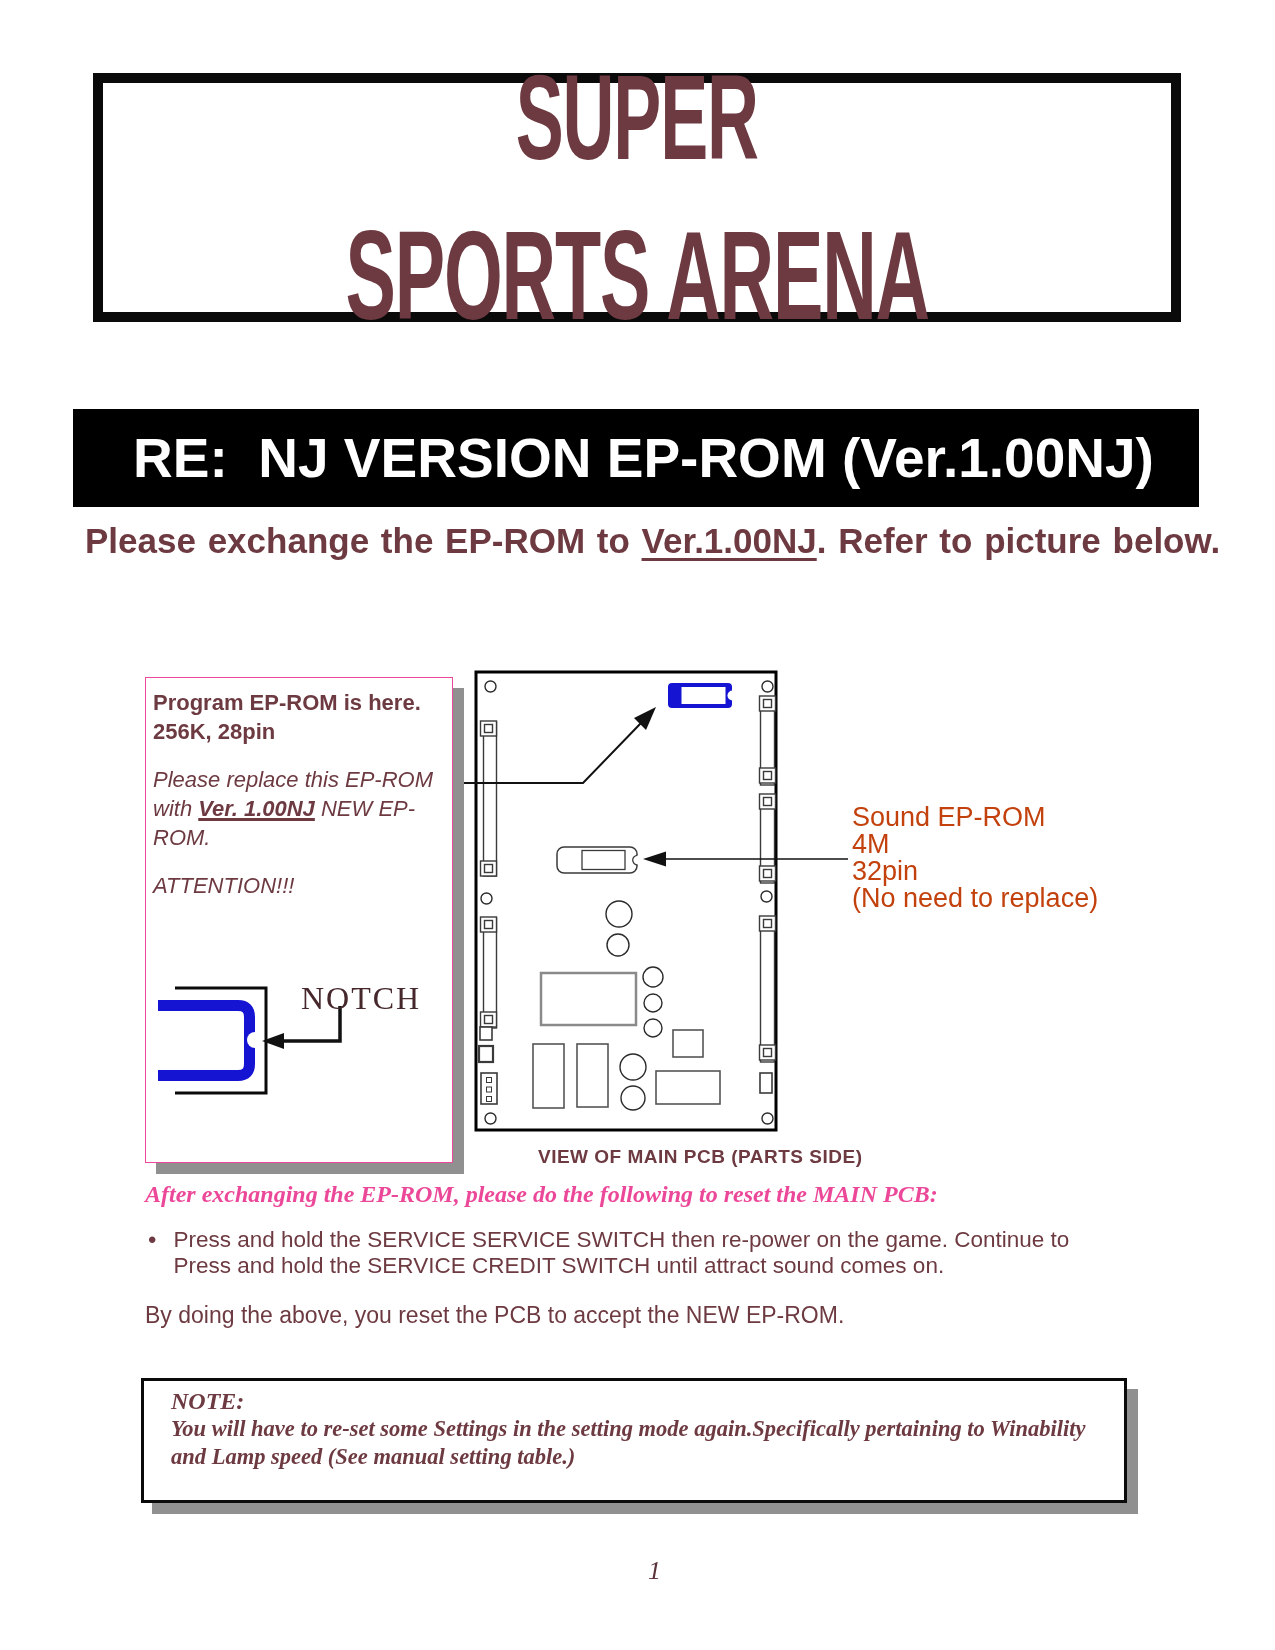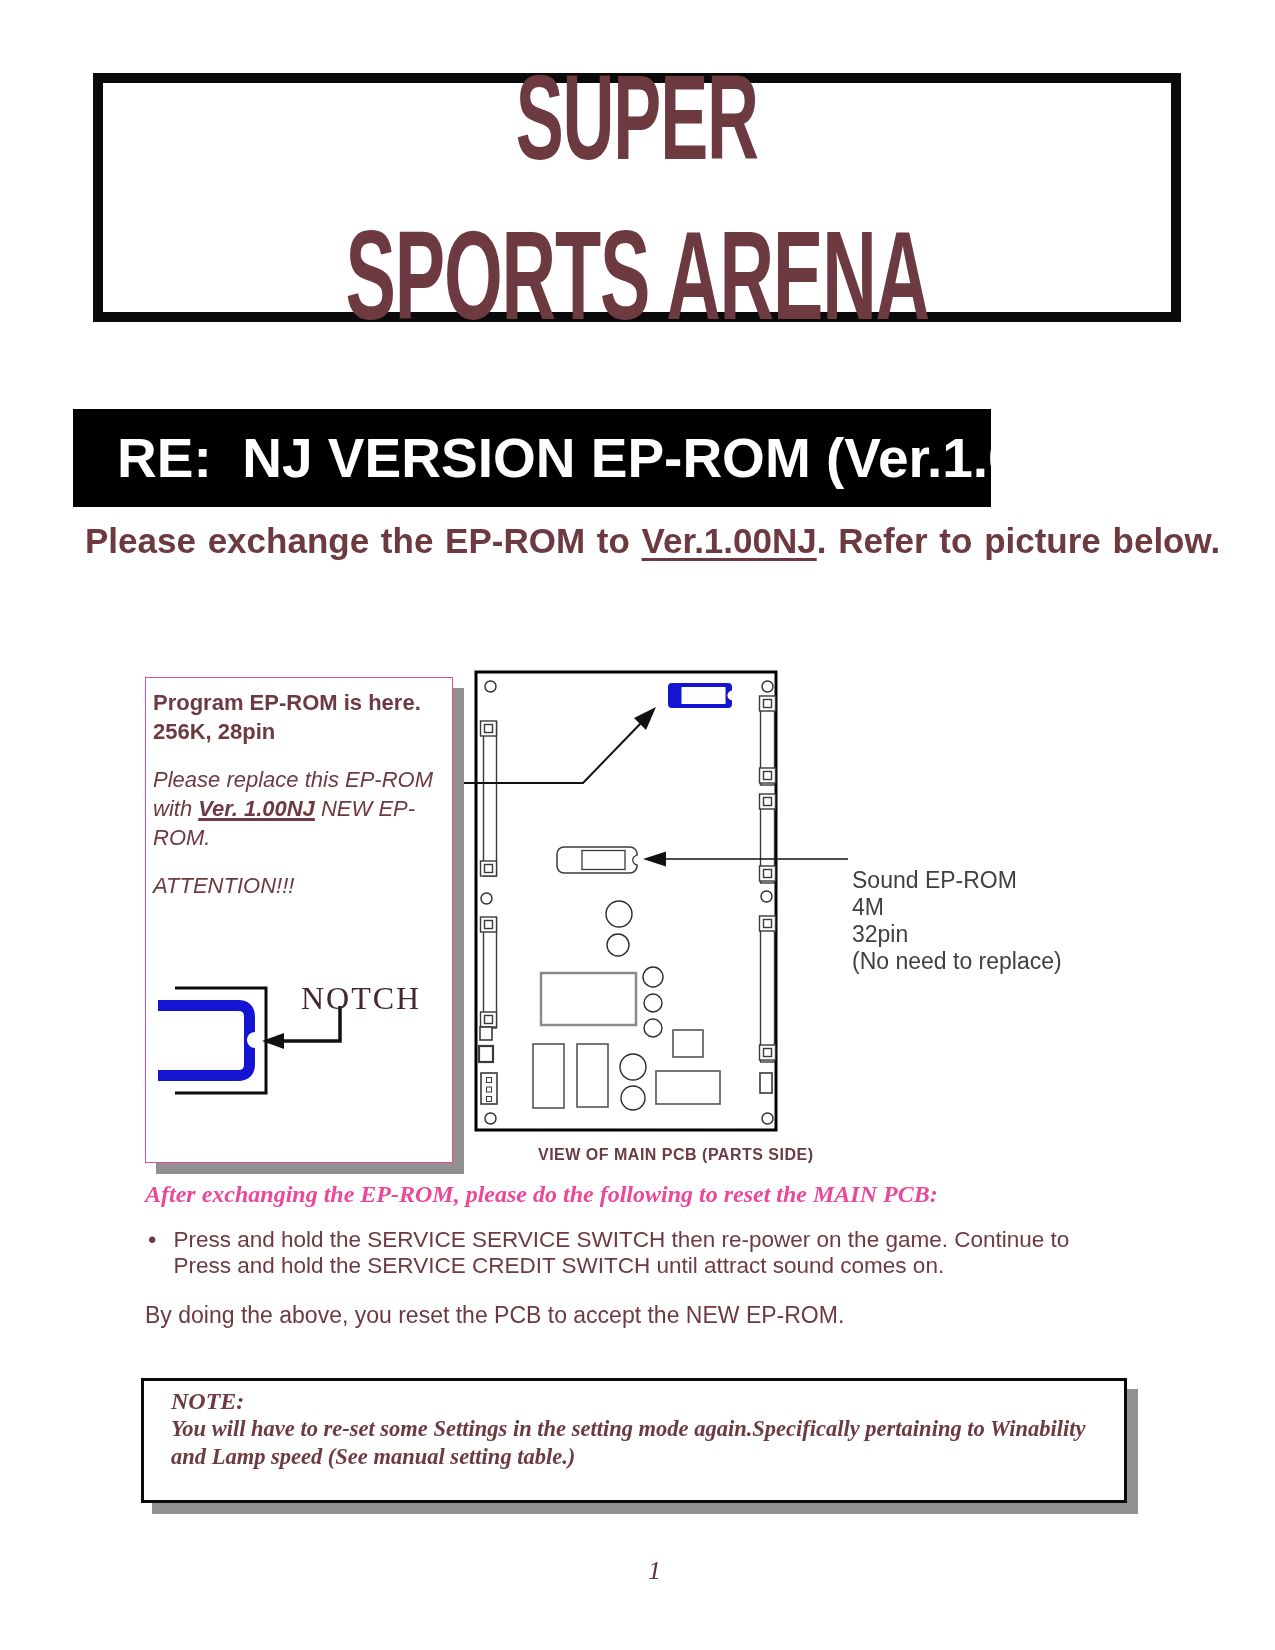--- a/index.html
+++ b/index.html
@@ -20,22 +20,22 @@
   .title-line{
     color:#6d3a41;font-weight:700;line-height:1;white-space:nowrap;
     display:inline-block;transform:scale(0.60,1.0);transform-origin:center;
     letter-spacing:-2px;
   }
   .title-line.l1{font-size:120px;margin-bottom:36px;}
   .title-line.l2{font-size:126px;}
 
   
   .banner{
-    left:73px;top:409px;width:918px;height:98px;background:#000000;
-    display:flex;align-items:center;box-sizing:border-box;padding-left:44px;
+    left:73px;top:409px;width:1126px;height:98px;background:#000000;
+    display:flex;align-items:center;box-sizing:border-box;padding-left:60px;
   }
   .banner-text{
     color:#ffffff;font-weight:700;font-size:55px;letter-spacing:0px;
     white-space:pre;line-height:1;
   }
 
   
   .intro{
     left:85px;top:517px;width:1140px;color:#6d3a41;font-weight:700;
     font-size:35px;line-height:48px;letter-spacing:0px;word-spacing:2px;
@@ -53,25 +53,25 @@
   .callout .para{font-style:italic;font-size:22px;line-height:29px;margin-top:19px;}
   .callout .para b u{text-decoration-thickness:2.5px;}
   .notch-label{
     left:155px;top:302px;font-family:"Liberation Serif", serif;
     font-size:32px;letter-spacing:2px;color:#46282c;
   }
   .notch-svg{left:0;top:300px;}
 
   
   .pcb-caption{
-    left:538px;top:1146px;color:#6d3a41;font-weight:700;font-size:16px;
+    left:538px;top:1146px;color:#6d3a41;font-weight:700;font-size:19px;
     letter-spacing:0.5px;white-space:nowrap;
   }
   .sound-label{
-    left:852px;top:867px;color:#404040;font-size:23px;line-height:27px;
+    left:852px;top:804px;color:#c2410c;font-size:27px;line-height:27px;
     white-space:nowrap;
   }
 
   
   .reset-heading{
     left:145px;top:1180px;width:1000px;color:#ec4899;
     font-family:"Liberation Serif", serif;font-weight:700;font-style:italic;
     font-size:24px;line-height:28px;white-space:nowrap;
   }
   .bullet-row{

